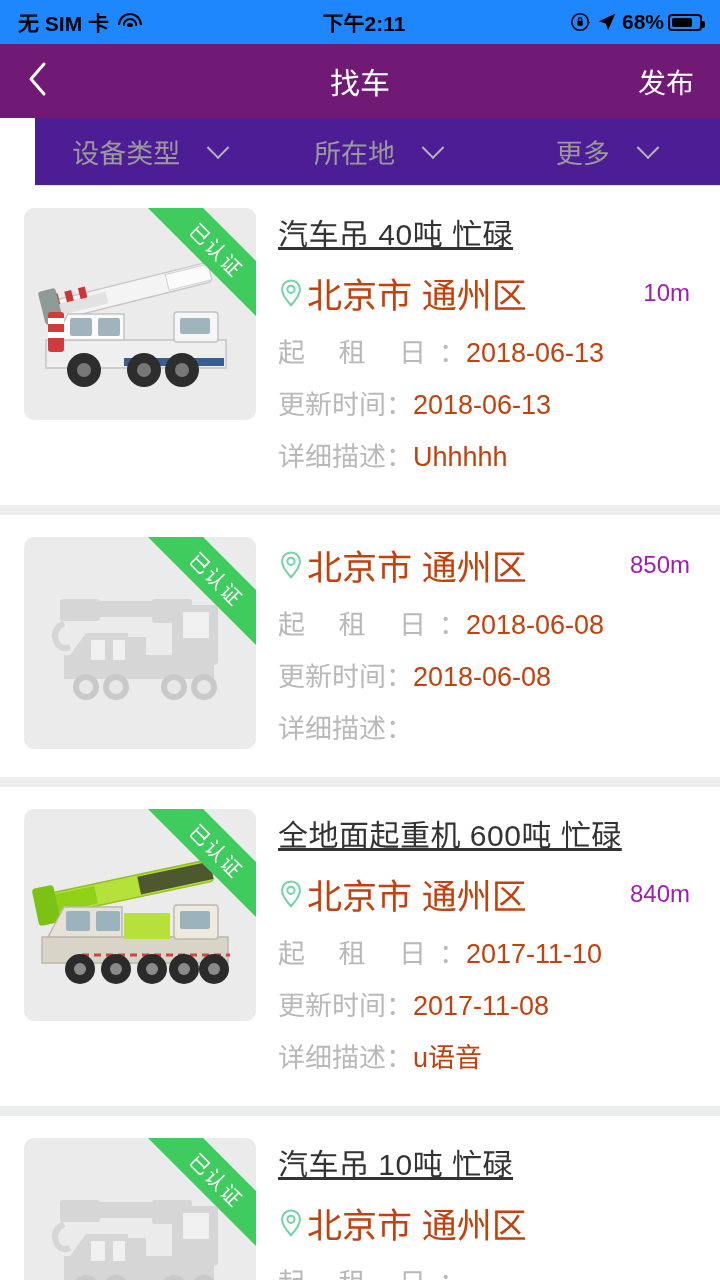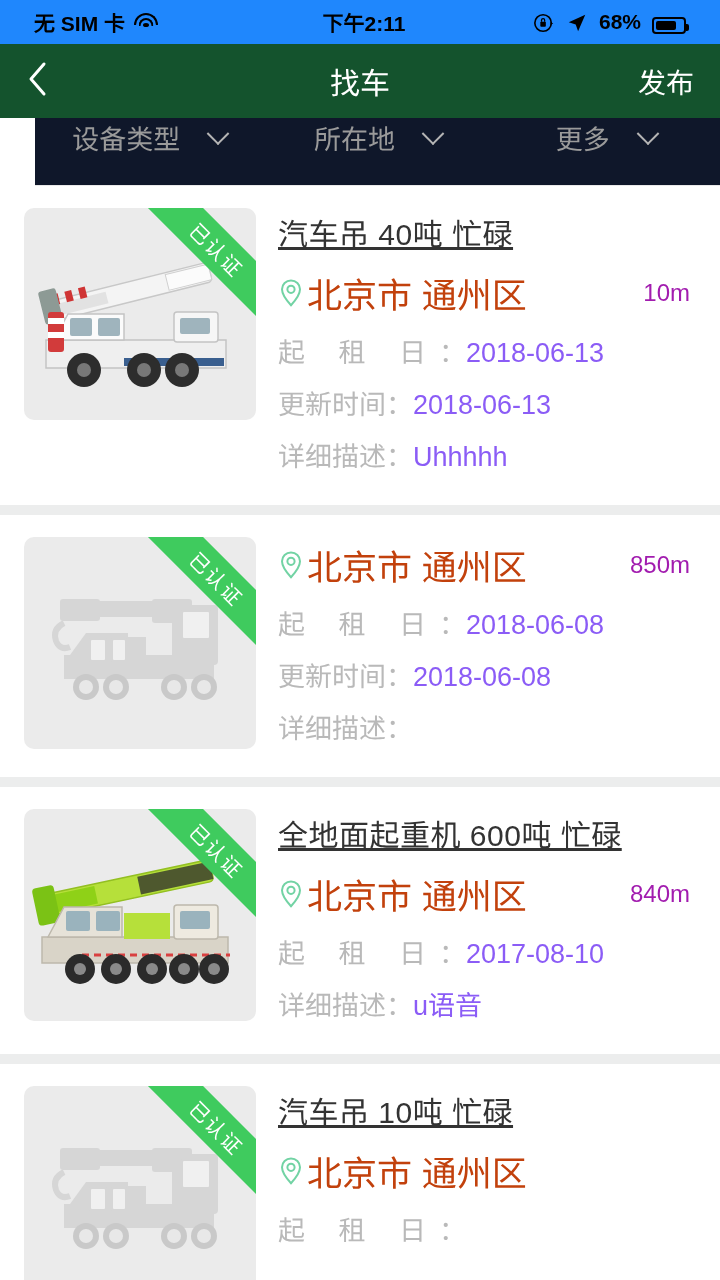--- a/index.html
+++ b/index.html
@@ -9,49 +9,49 @@
     font-family:"Liberation Sans","DejaVu Sans",sans-serif;
     background:#ffffff;
     overflow:hidden;
     position:relative;
   }
 
   
   .statusbar{
     height:44px; background:#1f87fd; color:#000;
     display:flex; align-items:center; justify-content:space-between;
-    padding:0 34px; font-size:21px; font-weight:600;
+    padding:0 18px; font-size:21px; font-weight:600;
   }
   .sb-left{ display:flex; align-items:center; gap:9px; }
-  .sb-right{ display:flex; align-items:flex-end; gap:11px; }
+  .sb-right{ display:flex; align-items:center; gap:4px; }
   .sb-center{ position:absolute; left:8px; right:0; text-align:center; font-size:21px; font-weight:600; pointer-events:none;}
   .wifi-icon{ display:inline-block; width:24px; height:18px; position:relative; }
   .wifi-icon i{ position:absolute; left:50%; transform:translateX(-50%); border:2.5px solid #000; border-bottom:none; border-radius:50% 50% 0 0 / 100% 100% 0 0;}
   .wifi-icon i:nth-child(1){ width:24px; height:12px; top:0; }
   .wifi-icon i:nth-child(2){ width:15px; height:8px; top:5px; }
   .wifi-icon i:nth-child(3){ width:6px; height:4px; top:10px; border-radius:50%; background:#000; border:none; }
   .batt{ width:34px; height:17px; border:2px solid #000; border-radius:4px; position:relative; }
   .batt::after{ content:""; position:absolute; right:-5px; top:5px; width:3px; height:7px; background:#000; border-radius:0 2px 2px 0; }
   .batt i{ position:absolute; left:2px; top:2px; bottom:2px; width:68%; background:#000; border-radius:2px; }
 
   
   .navbar{
-    height:74px; background:#14532d; color:#fff;
+    height:74px; background:#701a75; color:#fff;
     display:flex; align-items:center; position:relative; padding:0 26px;
   }
   .nav-back{ font-size:34px; font-weight:300; line-height:1; width:40px; }
   .nav-title{
     position:absolute; left:0; right:0; text-align:center;
     font-size:30px; font-weight:400; pointer-events:none;
   }
   .nav-action{ margin-left:auto; font-size:28px; font-weight:400; z-index:2; }
 
   
   .filterbar{
-    height:68px; background:#0f172a; display:flex; align-items:flex-start;
+    height:68px; background:#4c1d95; display:flex; align-items:center;
     border-bottom:1px solid #e9e9e9;
     margin-left:35px;
   }
   .filter{
     flex:1; display:flex; align-items:center; justify-content:center;
     gap:30px; color:#9a9a9a; font-size:27px;
   }
   .chev{ display:inline-block; width:16px; height:16px; border-right:2px solid #b5b5b5; border-bottom:2px solid #b5b5b5; transform:rotate(45deg) translate(-3px,-3px); }
 
   
@@ -75,21 +75,21 @@
 
   .info{ flex:1; min-width:0; padding-top:2px; }
   .title{ font-size:30px; color:#333; font-weight:400; margin-bottom:13px; letter-spacing:0.5px;text-decoration:underline;}
   .locrow{ display:flex; align-items:center; margin-bottom:13px; }
   .pin{ width:26px; height:30px; flex:0 0 26px; margin-right:3px; }
   .loc{ font-size:35px; color:#c2410c; }
   .dist{ margin-left:auto; font-size:24px; color:#a21caf; padding-right:6px; }
   .row{ font-size:27px; margin-bottom:13px; white-space:nowrap; overflow:hidden; text-overflow:ellipsis;}
   .lbl{ color:#b9b9b9; }
   .lbl.spaced{ letter-spacing:13px;text-align:center; }
-  .val{ color:#8b5cf6;text-align:right; }
+  .val{ color:#c2410c;text-align:right; }
 </style>
 </head>
 <body>
 
 <div class="statusbar">
   <div class="sb-left">
     <span>无 SIM 卡</span>
     <span class="wifi-icon">
         <i></i>
         <i></i>
@@ -297,21 +297,24 @@
       <div class="title">全地面起重机 600吨 忙碌</div>
       <div class="locrow">
         <svg class="pin" viewBox="0 0 26 30">
           <path d="M13 2.5c-5 0-9 3.9-9 8.8 0 6.2 9 15.9 9 15.9s9-9.7 9-15.9c0-4.9-4-8.8-9-8.8z" fill="none" stroke="#72d3a4" stroke-width="2"></path>
           <circle cx="13" cy="11.3" r="3.6" fill="none" stroke="#72d3a4" stroke-width="2"></circle>
         </svg>
         <span class="loc">北京市 通州区</span>
         <span class="dist">840m</span>
       </div>
       <div class="row">
-        <span class="lbl spaced">起 租 日</span><span class="lbl">：</span><span class="val">2017-08-10</span>
+        <span class="lbl spaced">起 租 日</span><span class="lbl">：</span><span class="val">2017-11-10</span>
+      </div>
+      <div class="row">
+        <span class="lbl">更新时间</span><span class="lbl">：</span><span class="val">2017-11-08</span>
       </div>
       <div class="row">
         <span class="lbl">详细描述</span><span class="lbl">：</span><span class="val">u语音</span>
       </div>
     </div>
   </div>
 
   <div class="card">
     <div class="thumb">
       <div class="thumb-art">

